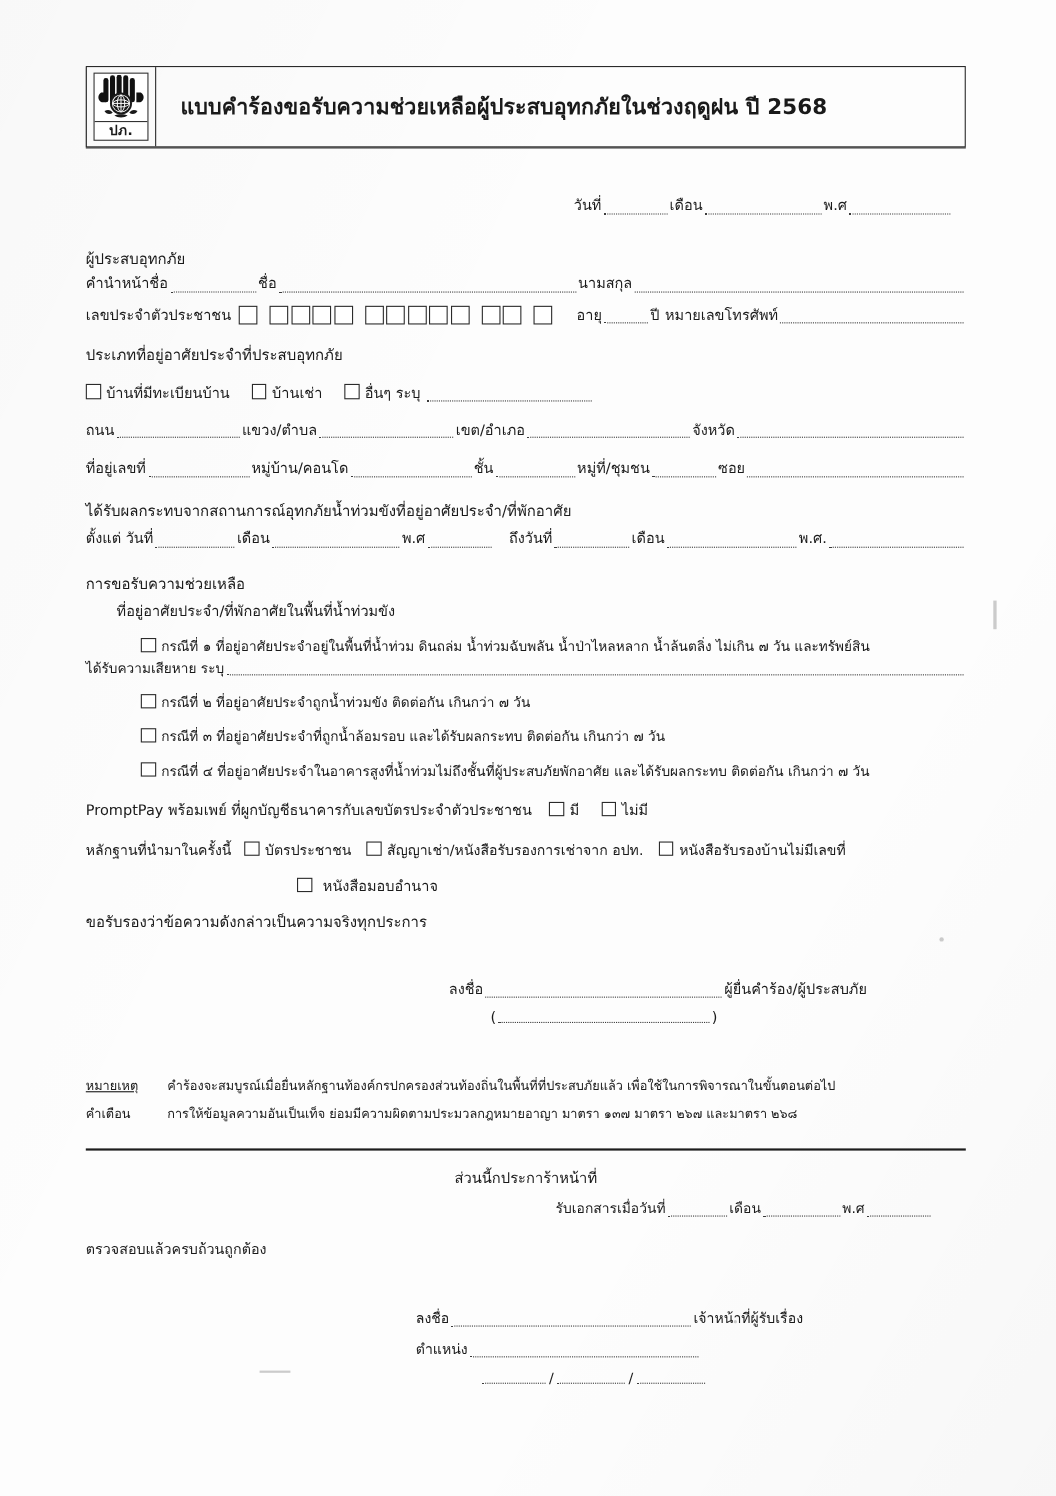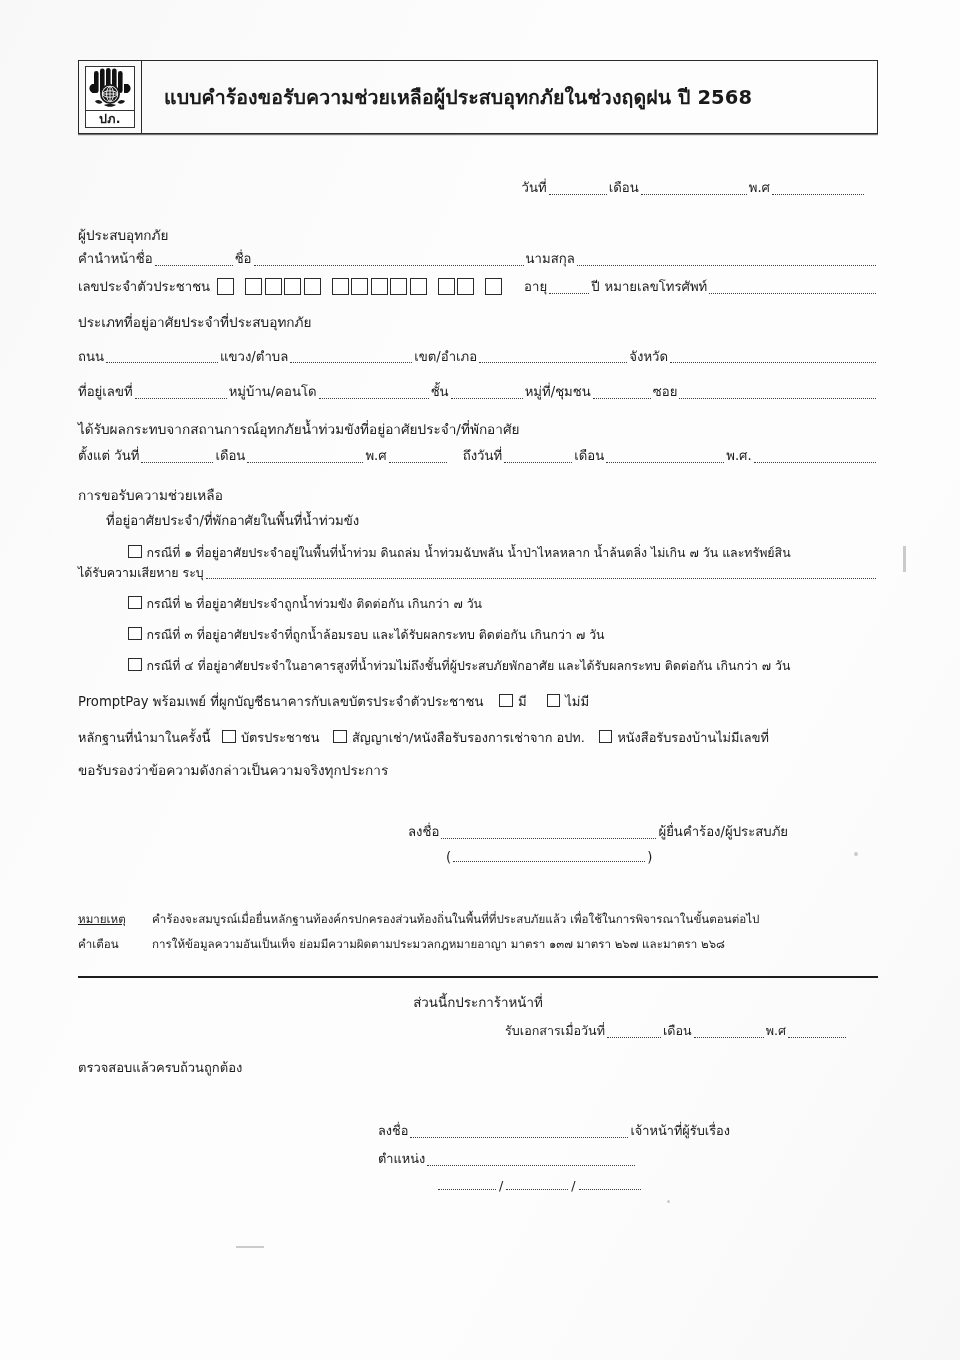--- a/index.html
+++ b/index.html
@@ -337,20 +337,35 @@
       </span>
       <span class="lbl" style="margin-left:22px">อายุ</span>
       <span class="dots" style="width:40px"></span>
       <span class="lbl">ปี</span>
       <span class="lbl" style="margin-left:5px">หมายเลขโทรศัพท์</span>
       <span class="dots grow"></span>
     </div>
 
     <div class="sec-title" style="margin-top:14px">ประเภทที่อยู่อาศัยประจำที่ประสบอุทกภัย</div>
 
+    <div class="opt-row" style="margin-top:14px">
+      <span class="opt">
+        <span class="cb"></span>
+        <span>บ้านที่มีทะเบียนบ้าน</span>
+      </span>
+      <span class="opt">
+        <span class="cb"></span>
+        <span>บ้านเช่า</span>
+      </span>
+      <span class="opt">
+        <span class="cb"></span>
+        <span>อื่นๆ ระบุ</span>
+      </span>
+      <span class="dots" style="width:150px"></span>
+    </div>
 
     <div class="row" style="margin-top:14px">
       <span class="lbl">ถนน</span>
       <span class="dots" style="width:112px"></span>
       <span class="lbl">แขวง/ตำบล</span>
       <span class="dots" style="width:122px"></span>
       <span class="lbl">เขต/อำเภอ</span>
       <span class="dots" style="width:148px"></span>
       <span class="lbl">จังหวัด</span>
       <span class="dots grow"></span>
@@ -434,20 +449,26 @@
       <span class="opt" style="margin-left:10px">
         <span class="cb"></span>
         <span>สัญญาเช่า/หนังสือรับรองการเช่าจาก อปท.</span>
       </span>
       <span class="opt" style="margin-left:10px">
         <span class="cb"></span>
         <span>หนังสือรับรองบ้านไม่มีเลขที่</span>
       </span>
     </div>
 
+    <div class="opt-row" style="margin-top:12px;padding-left:192px">
+      <span class="opt">
+        <span class="cb"></span>
+        <span style="margin-left:5px">หนังสือมอบอำนาจ</span>
+      </span>
+    </div>
 
     <div class="sec-title" style="margin-top:11px">ขอรับรองว่าข้อความดังกล่าวเป็นความจริงทุกประการ</div>
 
     <div class="sign-wrap">
       <div class="sign-line">
         <span class="lbl">ลงชื่อ</span>
         <span class="dots" style="width:215px"></span>
         <span class="lbl">ผู้ยื่นคำร้อง/ผู้ประสบภัย</span>
       </div>
       <div class="sign-paren">

